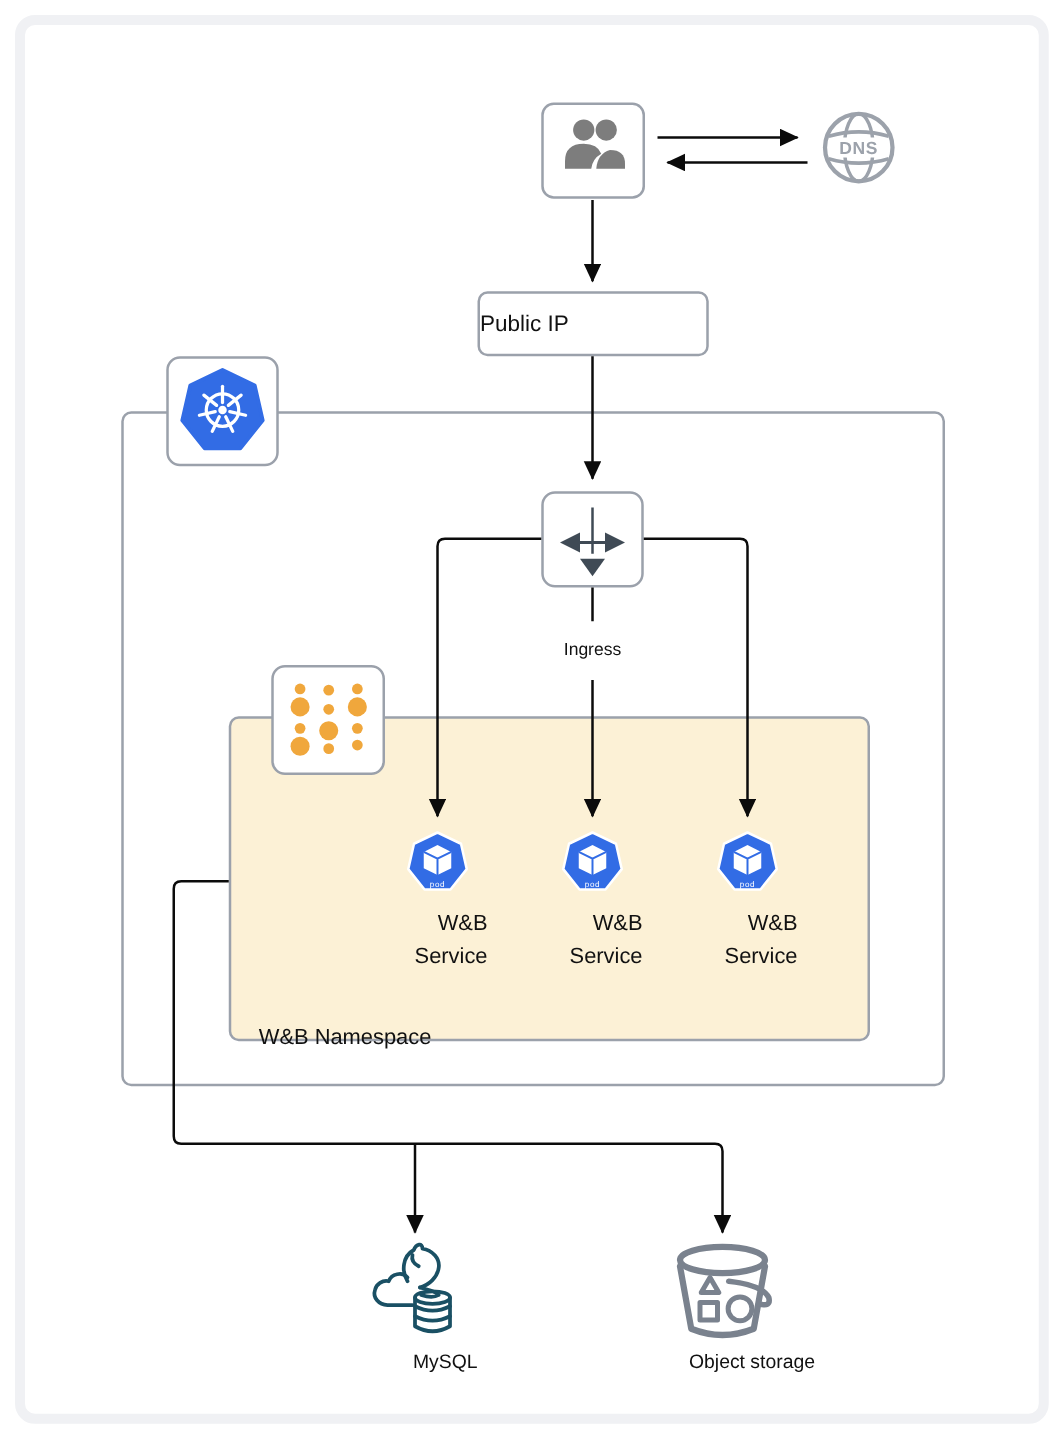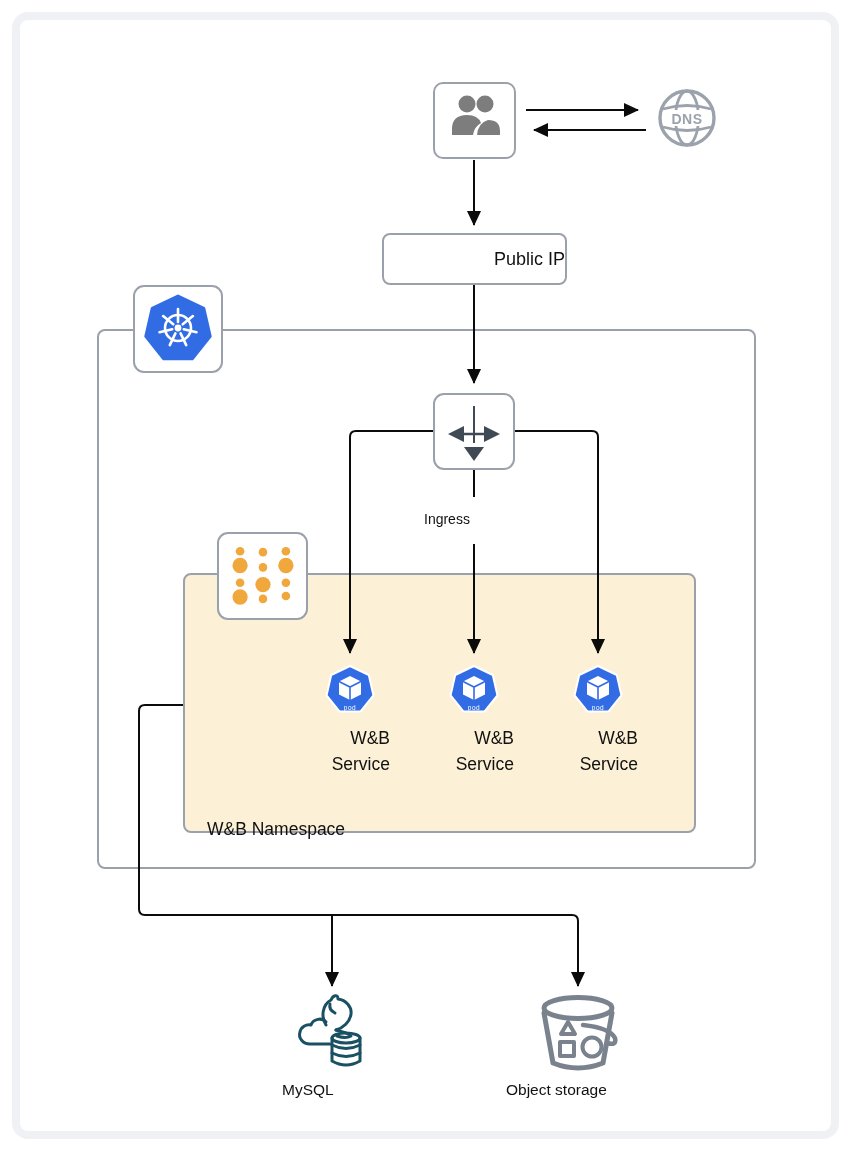--- a/index.html
+++ b/index.html
@@ -4,37 +4,37 @@
 <style>
   html,body{margin:0;padding:0;background:#ffffff;}
   .canvas{position:relative;width:851px;height:1151px;background:#ffffff;
           font-family:"Liberation Sans", sans-serif;overflow:hidden;}
   .frame{position:absolute;left:12px;top:12px;right:12px;bottom:12px;
          border:8px solid #f0f1f4;border-radius:16px;}
   .node{position:absolute;background:#ffffff;border:2px solid #9ba1ab;box-sizing:border-box;}
   .users-box{left:433px;top:82px;width:83px;height:77px;border-radius:10px;
              display:flex;align-items:center;justify-content:center;}
   .public-ip{left:382px;top:233px;width:185px;height:52px;border-radius:8px;
-             display:flex;align-items:center;justify-content:flex-end;
+             display:flex;align-items:center;justify-content:flex-start;
              font-size:18px;color:#111;}
   .cluster-box{left:97px;top:329px;width:659px;height:540px;border-radius:8px;background:transparent;}
   .icon-box{position:absolute;background:#ffffff;border:2px solid #9ba1ab;border-radius:11px;
             box-sizing:border-box;display:flex;align-items:center;justify-content:center;}
   .k8s-box{left:133px;top:285px;width:90px;height:88px;}
   .ingress-box{left:433px;top:393px;width:82px;height:77px;}
   .ns-box{position:absolute;left:183px;top:573px;width:513px;height:260px;
           background:#fcf1d6;border:2px solid #9ba1ab;border-radius:8px;box-sizing:border-box;}
   .ns-icon-box{left:217px;top:532px;width:91px;height:88px;}
   .label{position:absolute;color:#111;}
-  .ingress-label{left:424px;top:511px;width:100px;font-size:14px;}
+  .ingress-label{left:424px;top:511px;width:100px;text-align:center;font-size:14px;}
   .ns-label{left:207px;top:819px;font-size:17.5px;}
   .pod-icon{position:absolute;top:663px;width:54px;height:54px;}
   .pod-label{position:absolute;top:725px;width:80px;text-align:right;
              font-size:17.5px;line-height:26px;color:#111;}
-  .store-label{position:absolute;top:1081px;text-align:left;font-size:15.5px;color:#111;}
+  .store-label{position:absolute;top:1081px;text-align:right;font-size:15.5px;color:#111;}
   .abs{position:absolute;}
   svg{display:block;}
   .connectors{position:absolute;left:0;top:0;pointer-events:none;}
 </style>
 </head>
 <body>
 
 <div class="canvas">
   <div class="frame"></div>
 
@@ -160,21 +160,21 @@
   <svg class="abs" style="left:536px;top:994px;" width="84" height="84" viewBox="0 0 84 84">
     <g stroke="#7a828e" fill="none" stroke-linecap="round" stroke-linejoin="round">
       <ellipse cx="42" cy="14" rx="34" ry="10.5" stroke-width="5"></ellipse>
       <path d="M 8,19 L 17,69 Q 42,79 67,69 L 76,19" stroke-width="5"></path>
       <path d="M 47,31 Q 74,34 79,44 Q 81,52 71,49" stroke-width="4.5"></path>
       <path d="M 25,40 L 32,28 L 39,40 Z" stroke-width="4"></path>
       <rect x="24" y="48" width="14" height="14" stroke-width="4"></rect>
       <circle cx="56" cy="53" r="9.5" stroke-width="4"></circle>
     </g>
   </svg>
-  <div class="store-label" style="left:506px;width:120px;">Object storage</div>
+  <div class="store-label" style="left:532px;width:120px;">Object storage</div>
 
   <svg class="connectors" width="851" height="1151" viewBox="0 0 851 1151">
     <defs>
       <marker id="ab" markerWidth="9" markerHeight="8" refX="7" refY="3.5" orient="auto">
         <path d="M0,0 L7.5,3.5 L0,7 Z" fill="#0b0b0b"></path>
       </marker>
     </defs>
     <g stroke="#0b0b0b" stroke-width="2" fill="none">
       <path d="M 526,110 H 638" marker-end="url(#ab)"></path>
       <path d="M 646,130 H 534" marker-end="url(#ab)"></path>

